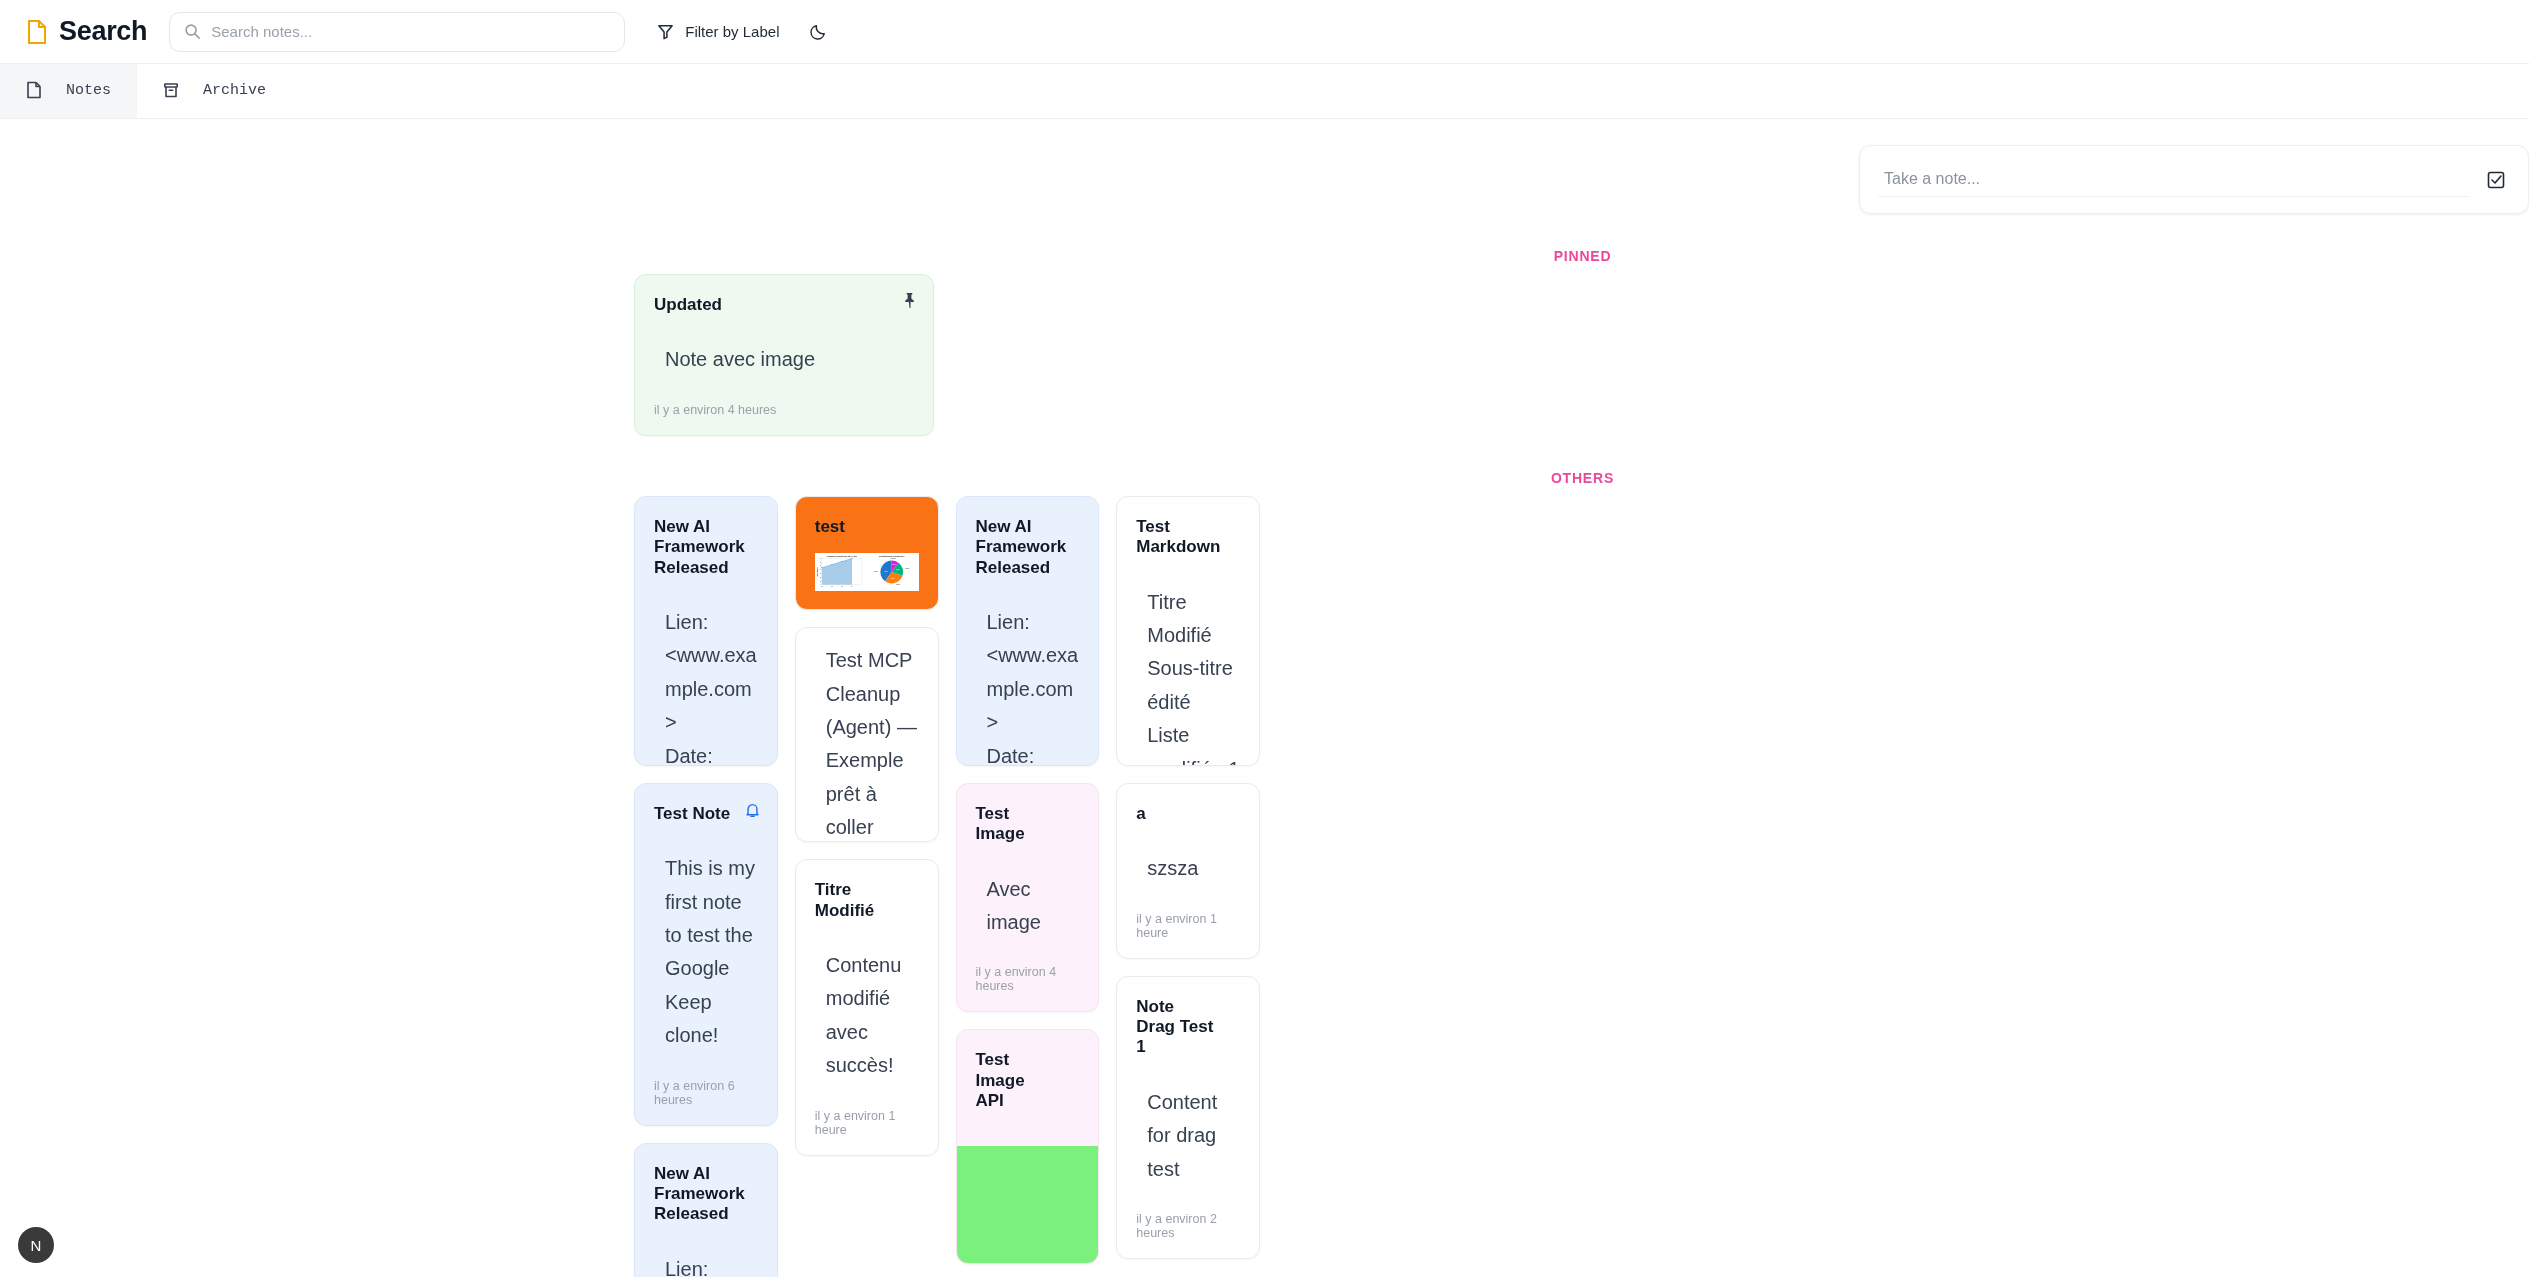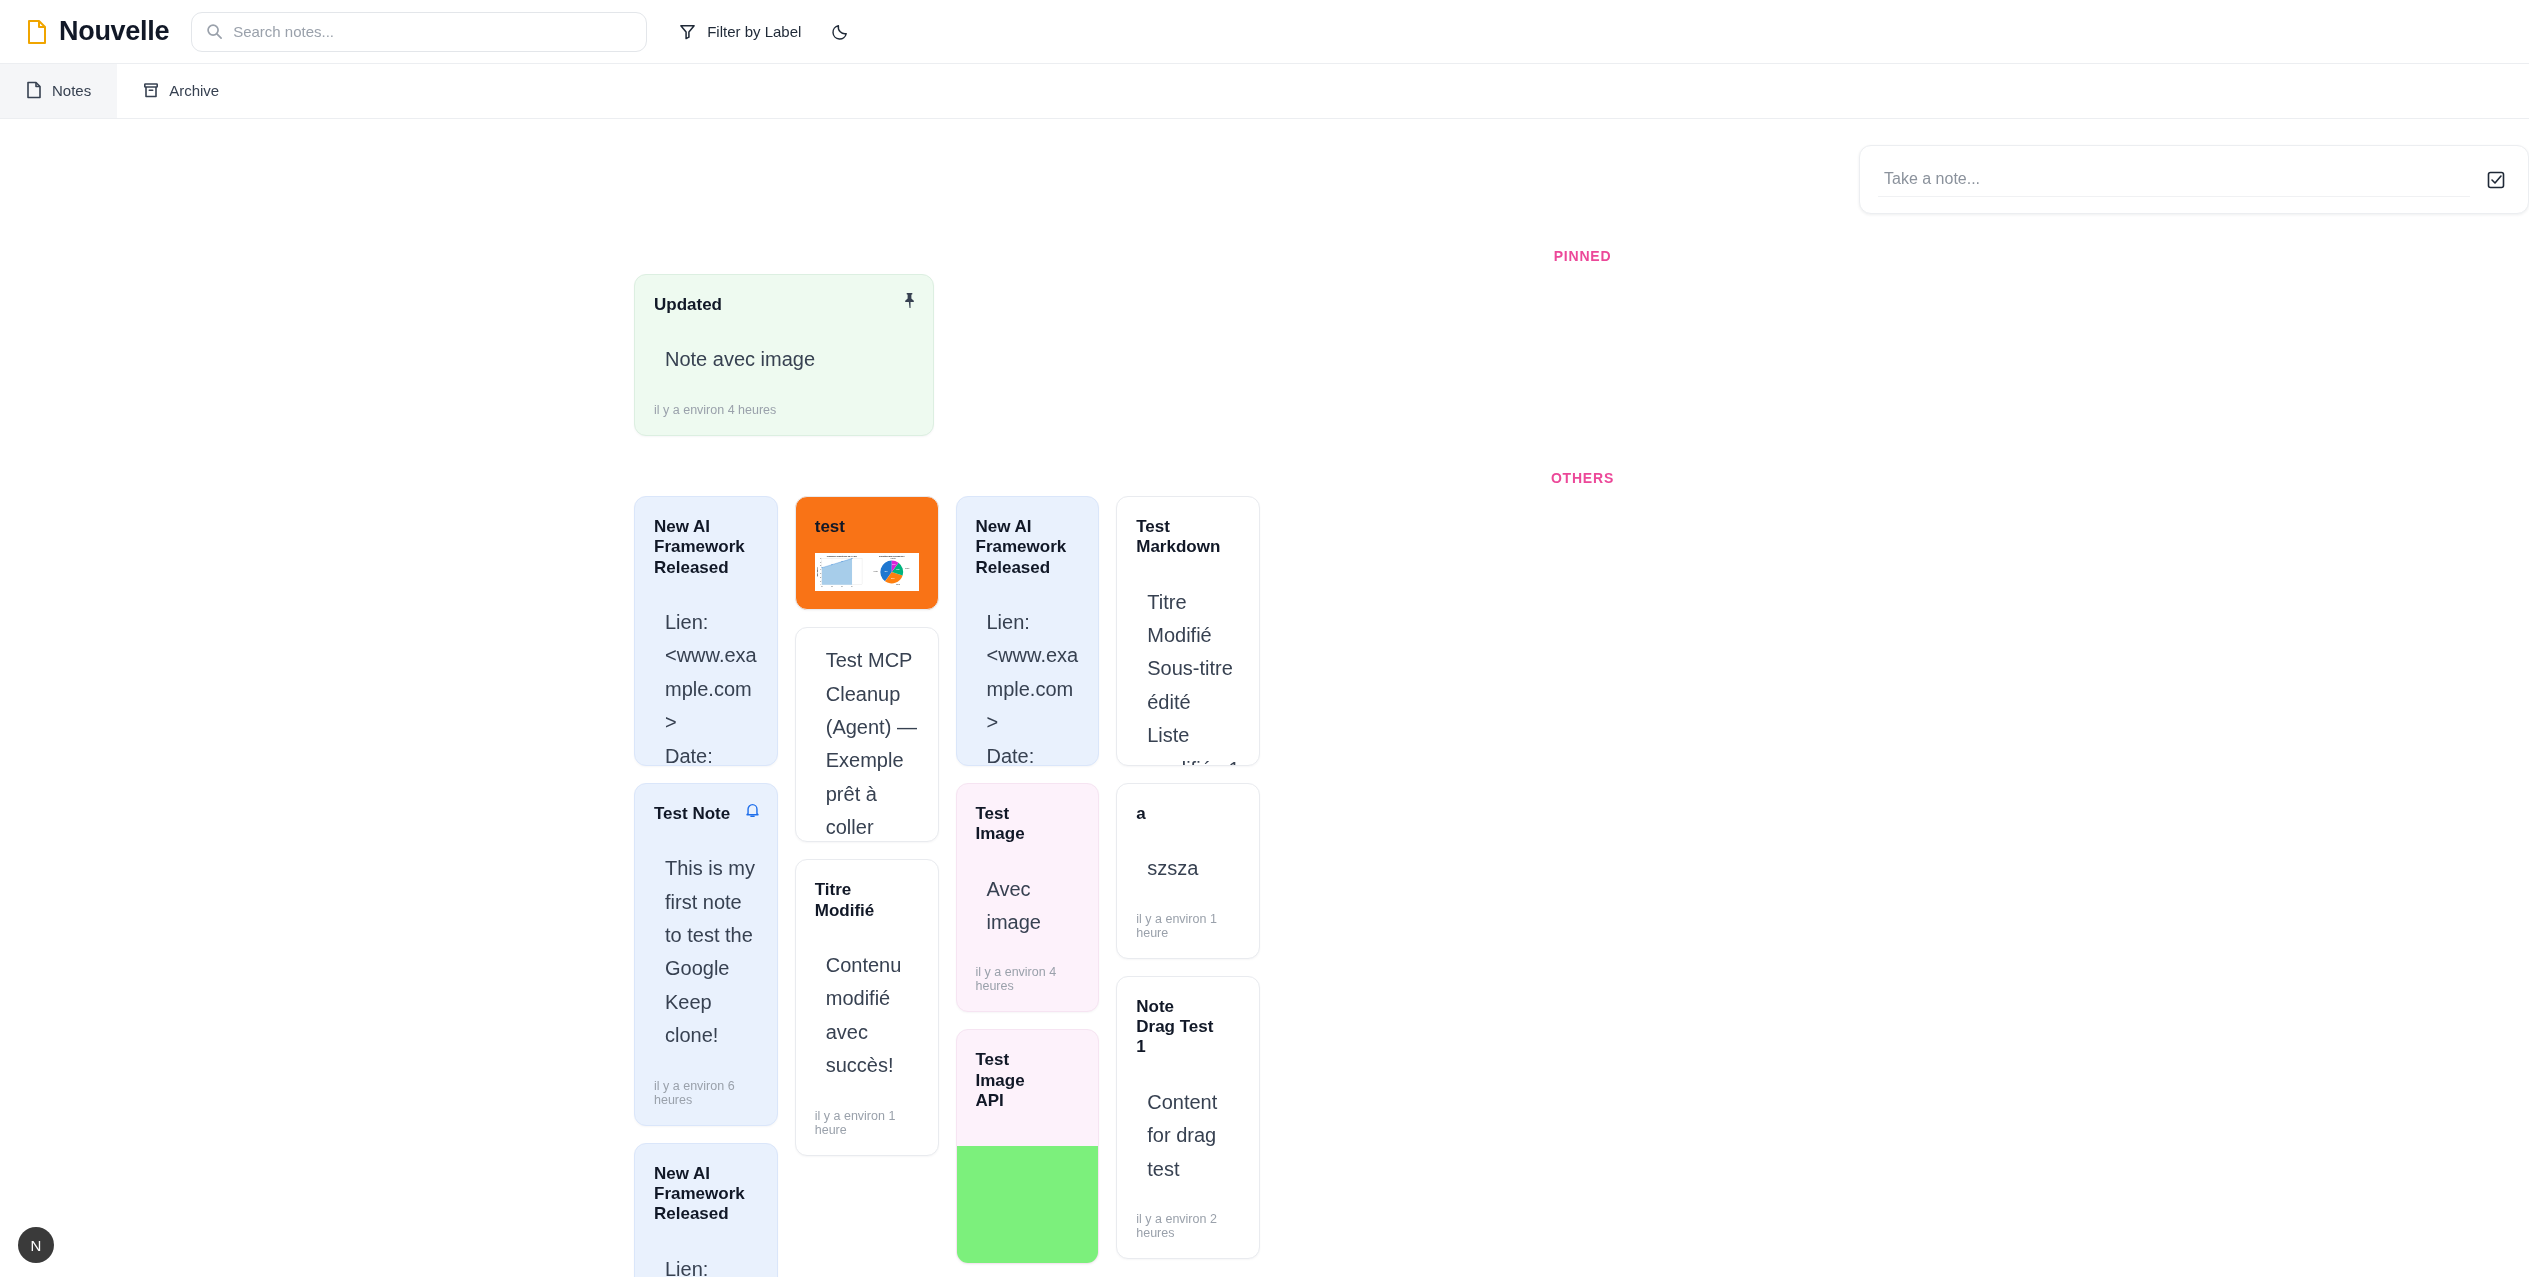--- a/index.html
+++ b/index.html
@@ -45,24 +45,24 @@
   }
   .theme-btn { background:none; border:none; cursor:pointer; display:flex; align-items:center; padding:0; }
 
   
   .tabs {
     height: 55px; display: flex; align-items: stretch;
     border-bottom: 1px solid #eceef1;
     background: #fff;
   }
   .tab {
-    display: flex; align-items: center; gap: 10px;
+    display: flex; align-items: center; gap: 24px;
     padding: 0 26px;
     font-size: 15px; color: #374151;
-    cursor: pointer; background: none; border: none; font-family: Liberation Sans, sans-serif;
+    cursor: pointer; background: none; border: none; font-family: Liberation Mono, monospace;
     border-bottom: 2px solid transparent;
   }
   .tab.active { background: #f5f6f8; font-weight: 400; }
 
   
   .main { position: relative; height: calc(1277px - 64px - 55px); overflow: hidden; }
 
   .composer-row { display: flex; justify-content: flex-end; padding-top: 26px; }
   .composer {
     width: 670px;
@@ -139,21 +139,21 @@
 <body>
 
 <div class="topbar">
   <div class="brand">
     <span>
       <svg width="22" height="26" viewBox="0 0 22 26" fill="none" stroke="#f0a500" stroke-width="2">
         <path d="M3 2h10l6 6v16H3z" stroke-linejoin="round"></path>
         <path d="M13 2v6h6" stroke-linejoin="round"></path>
       </svg>
     </span>
-    <span class="brand-title">Nouvelle</span>
+    <span class="brand-title">Search</span>
   </div>
 
   <div class="search-wrap">
     <span>
       <svg width="17" height="17" viewBox="0 0 18 18" fill="none" stroke="#9aa1ab" stroke-width="1.8">
         <circle cx="7.5" cy="7.5" r="5.3"></circle>
           <path d="M11.5 11.5 L16 16" stroke-linecap="round"></path>
       </svg>
     </span>
     <input class="search-input" type="text" placeholder="Search notes..." style="">

